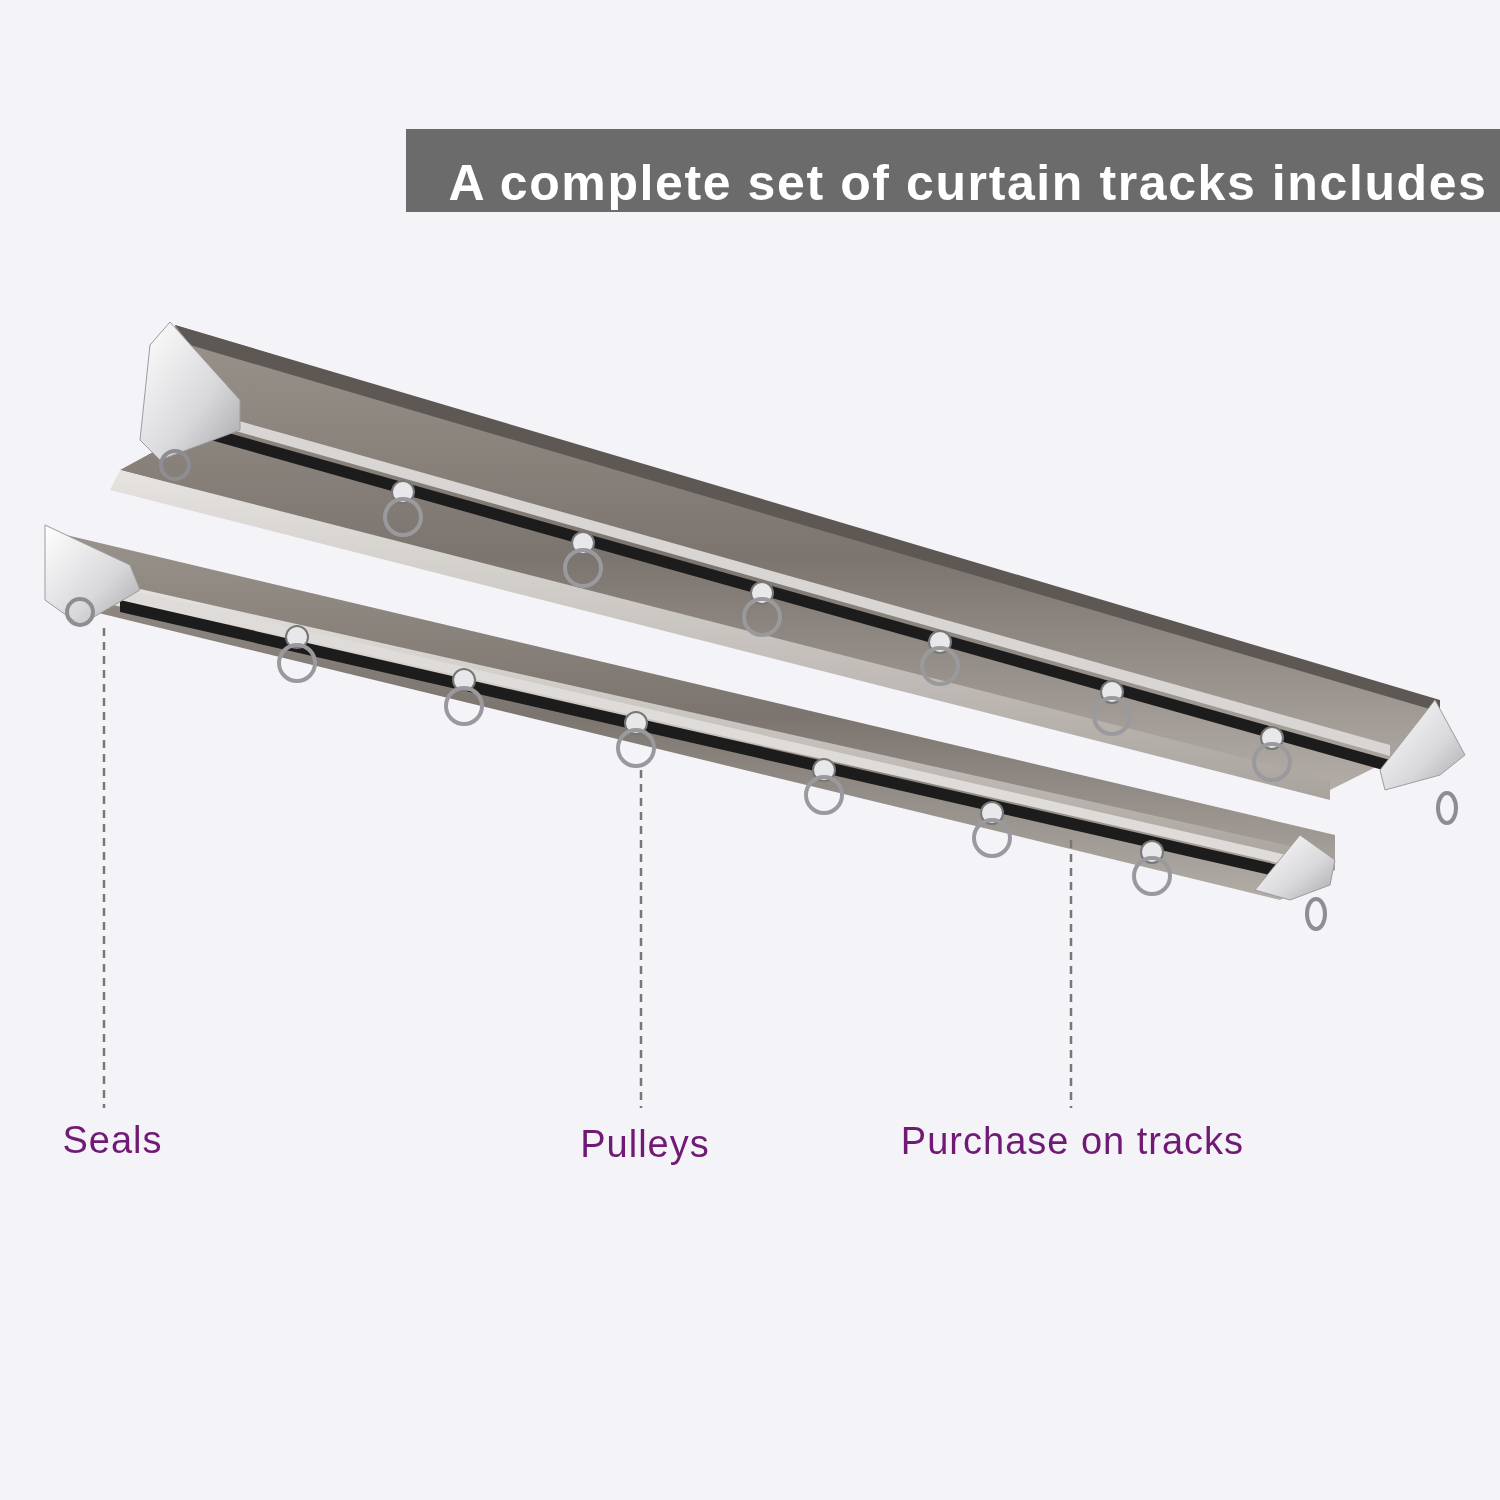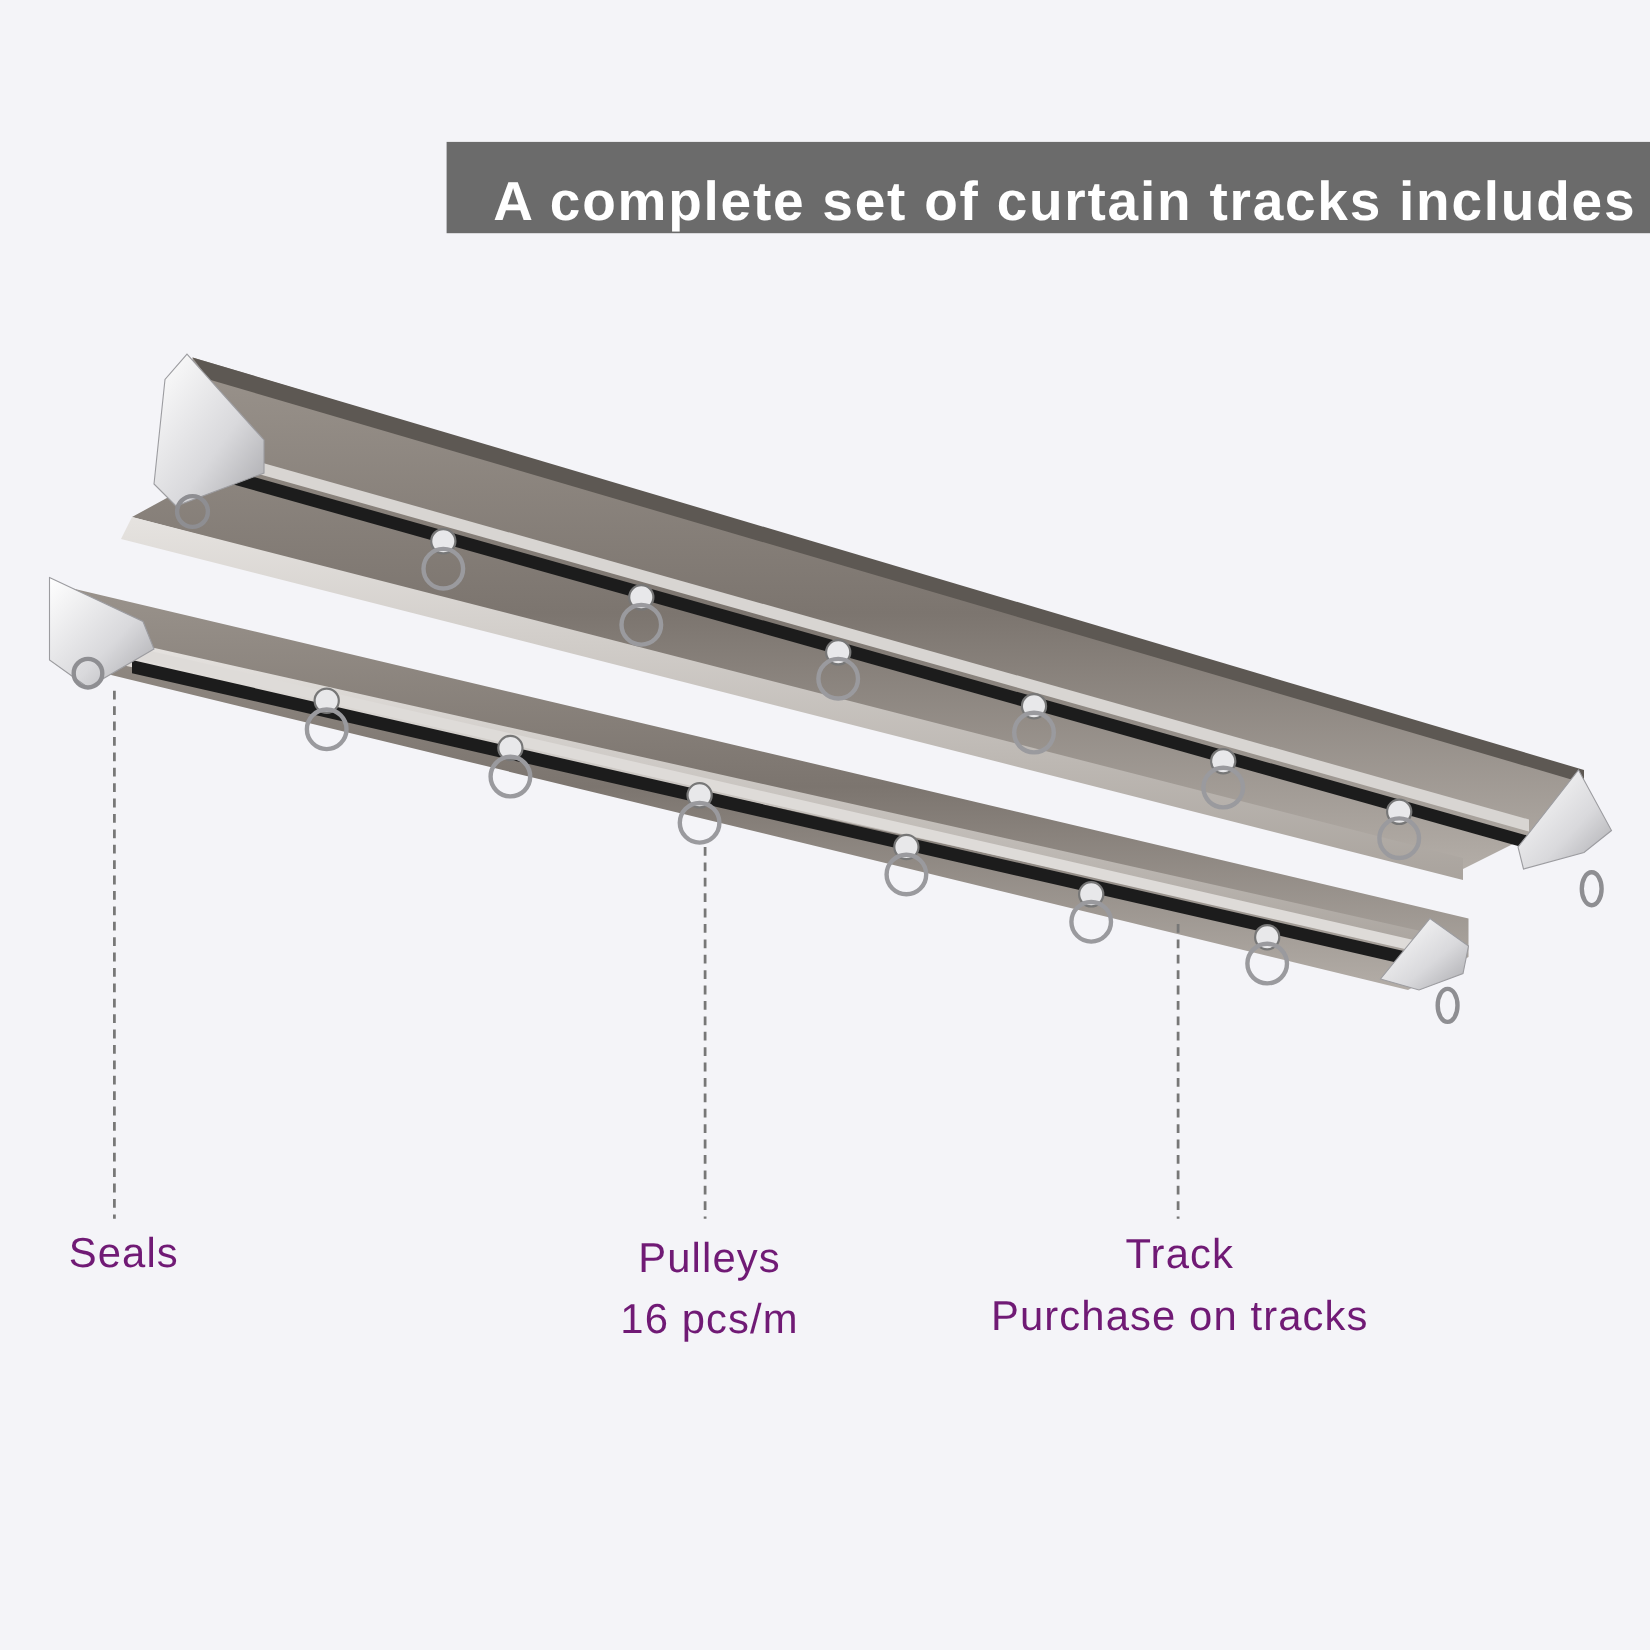--- a/index.html
+++ b/index.html
@@ -155,18 +155,16 @@
   <line x1="104" y1="628" x2="104" y2="1108" stroke="#777" stroke-width="2.5" stroke-dasharray="8,6"></line>
   <line x1="641" y1="770" x2="641" y2="1108" stroke="#777" stroke-width="2.5" stroke-dasharray="8,6"></line>
   <line x1="1071" y1="840" x2="1071" y2="1108" stroke="#777" stroke-width="2.5" stroke-dasharray="8,6"></line>
 </svg>
 
 <div class="callout-label" id="label-seals">
   <span>Seals</span>
 </div>
 <div class="callout-label" id="label-pulleys">
   <span>Pulleys</span>
-  <span>16 pcs/m</span>
 </div>
 <div class="callout-label" id="label-track">
-  <span>Track</span>
   <span>Purchase on tracks</span>
 </div>
 
 </body></html>

